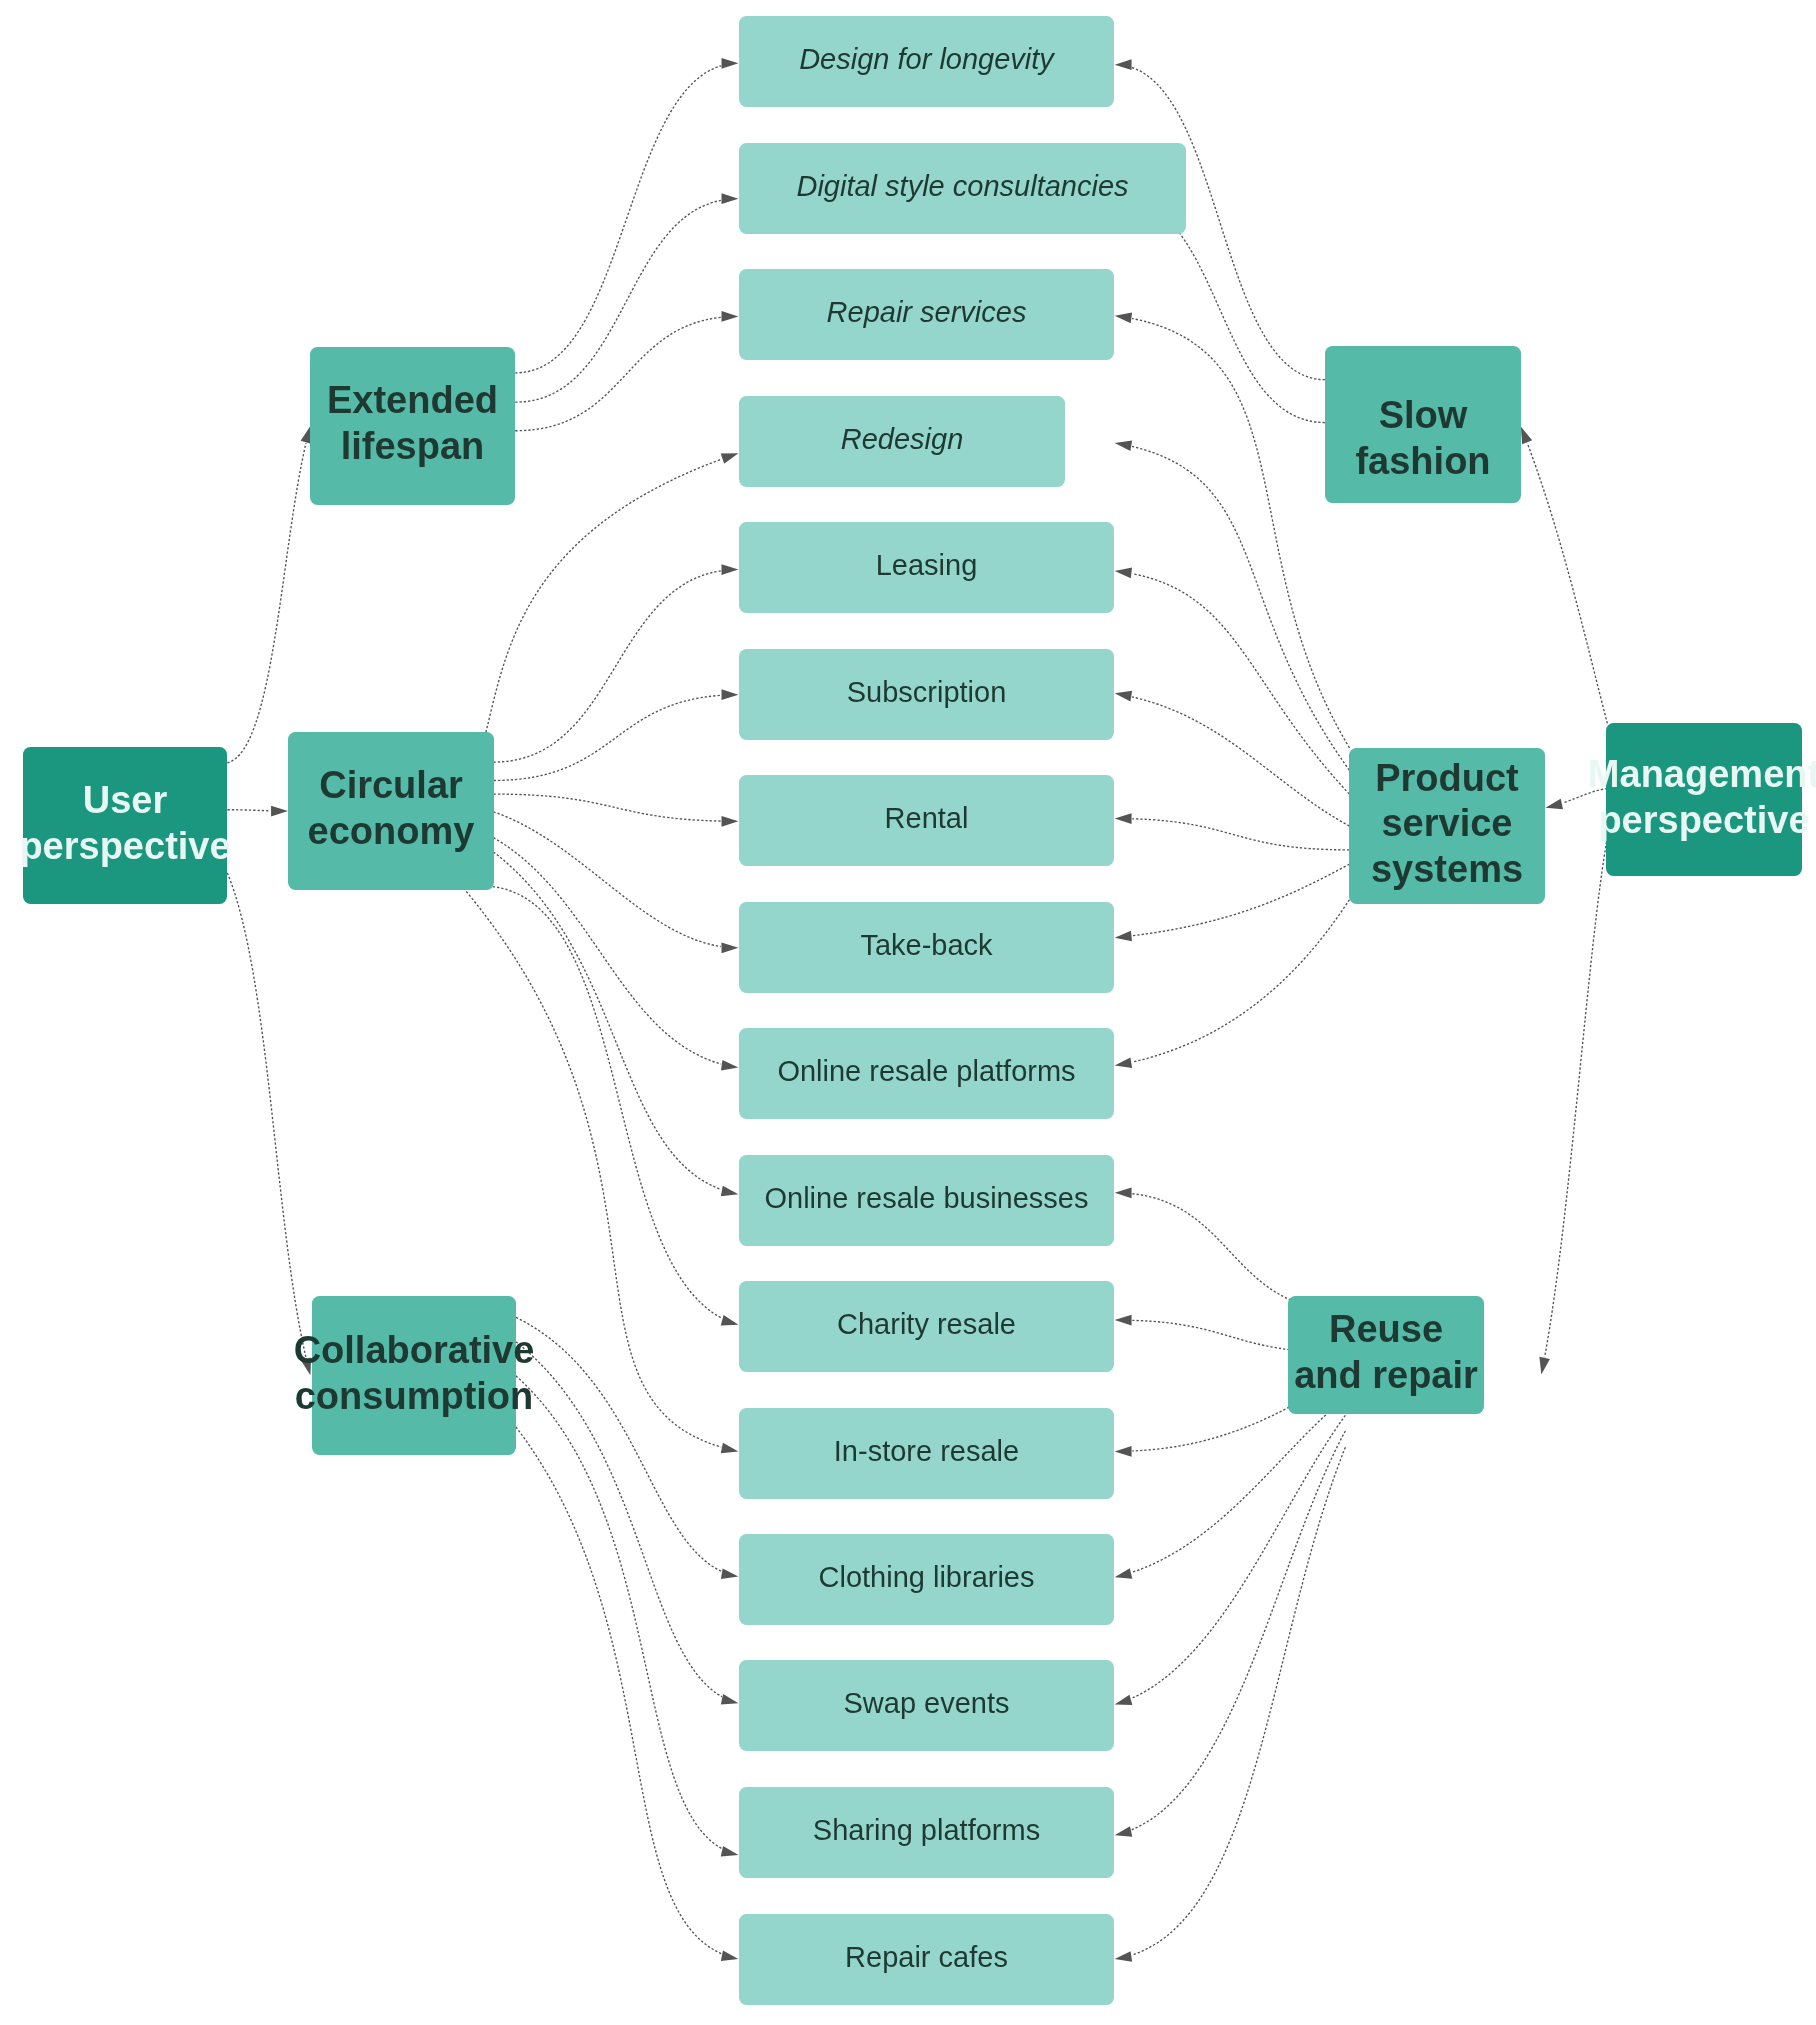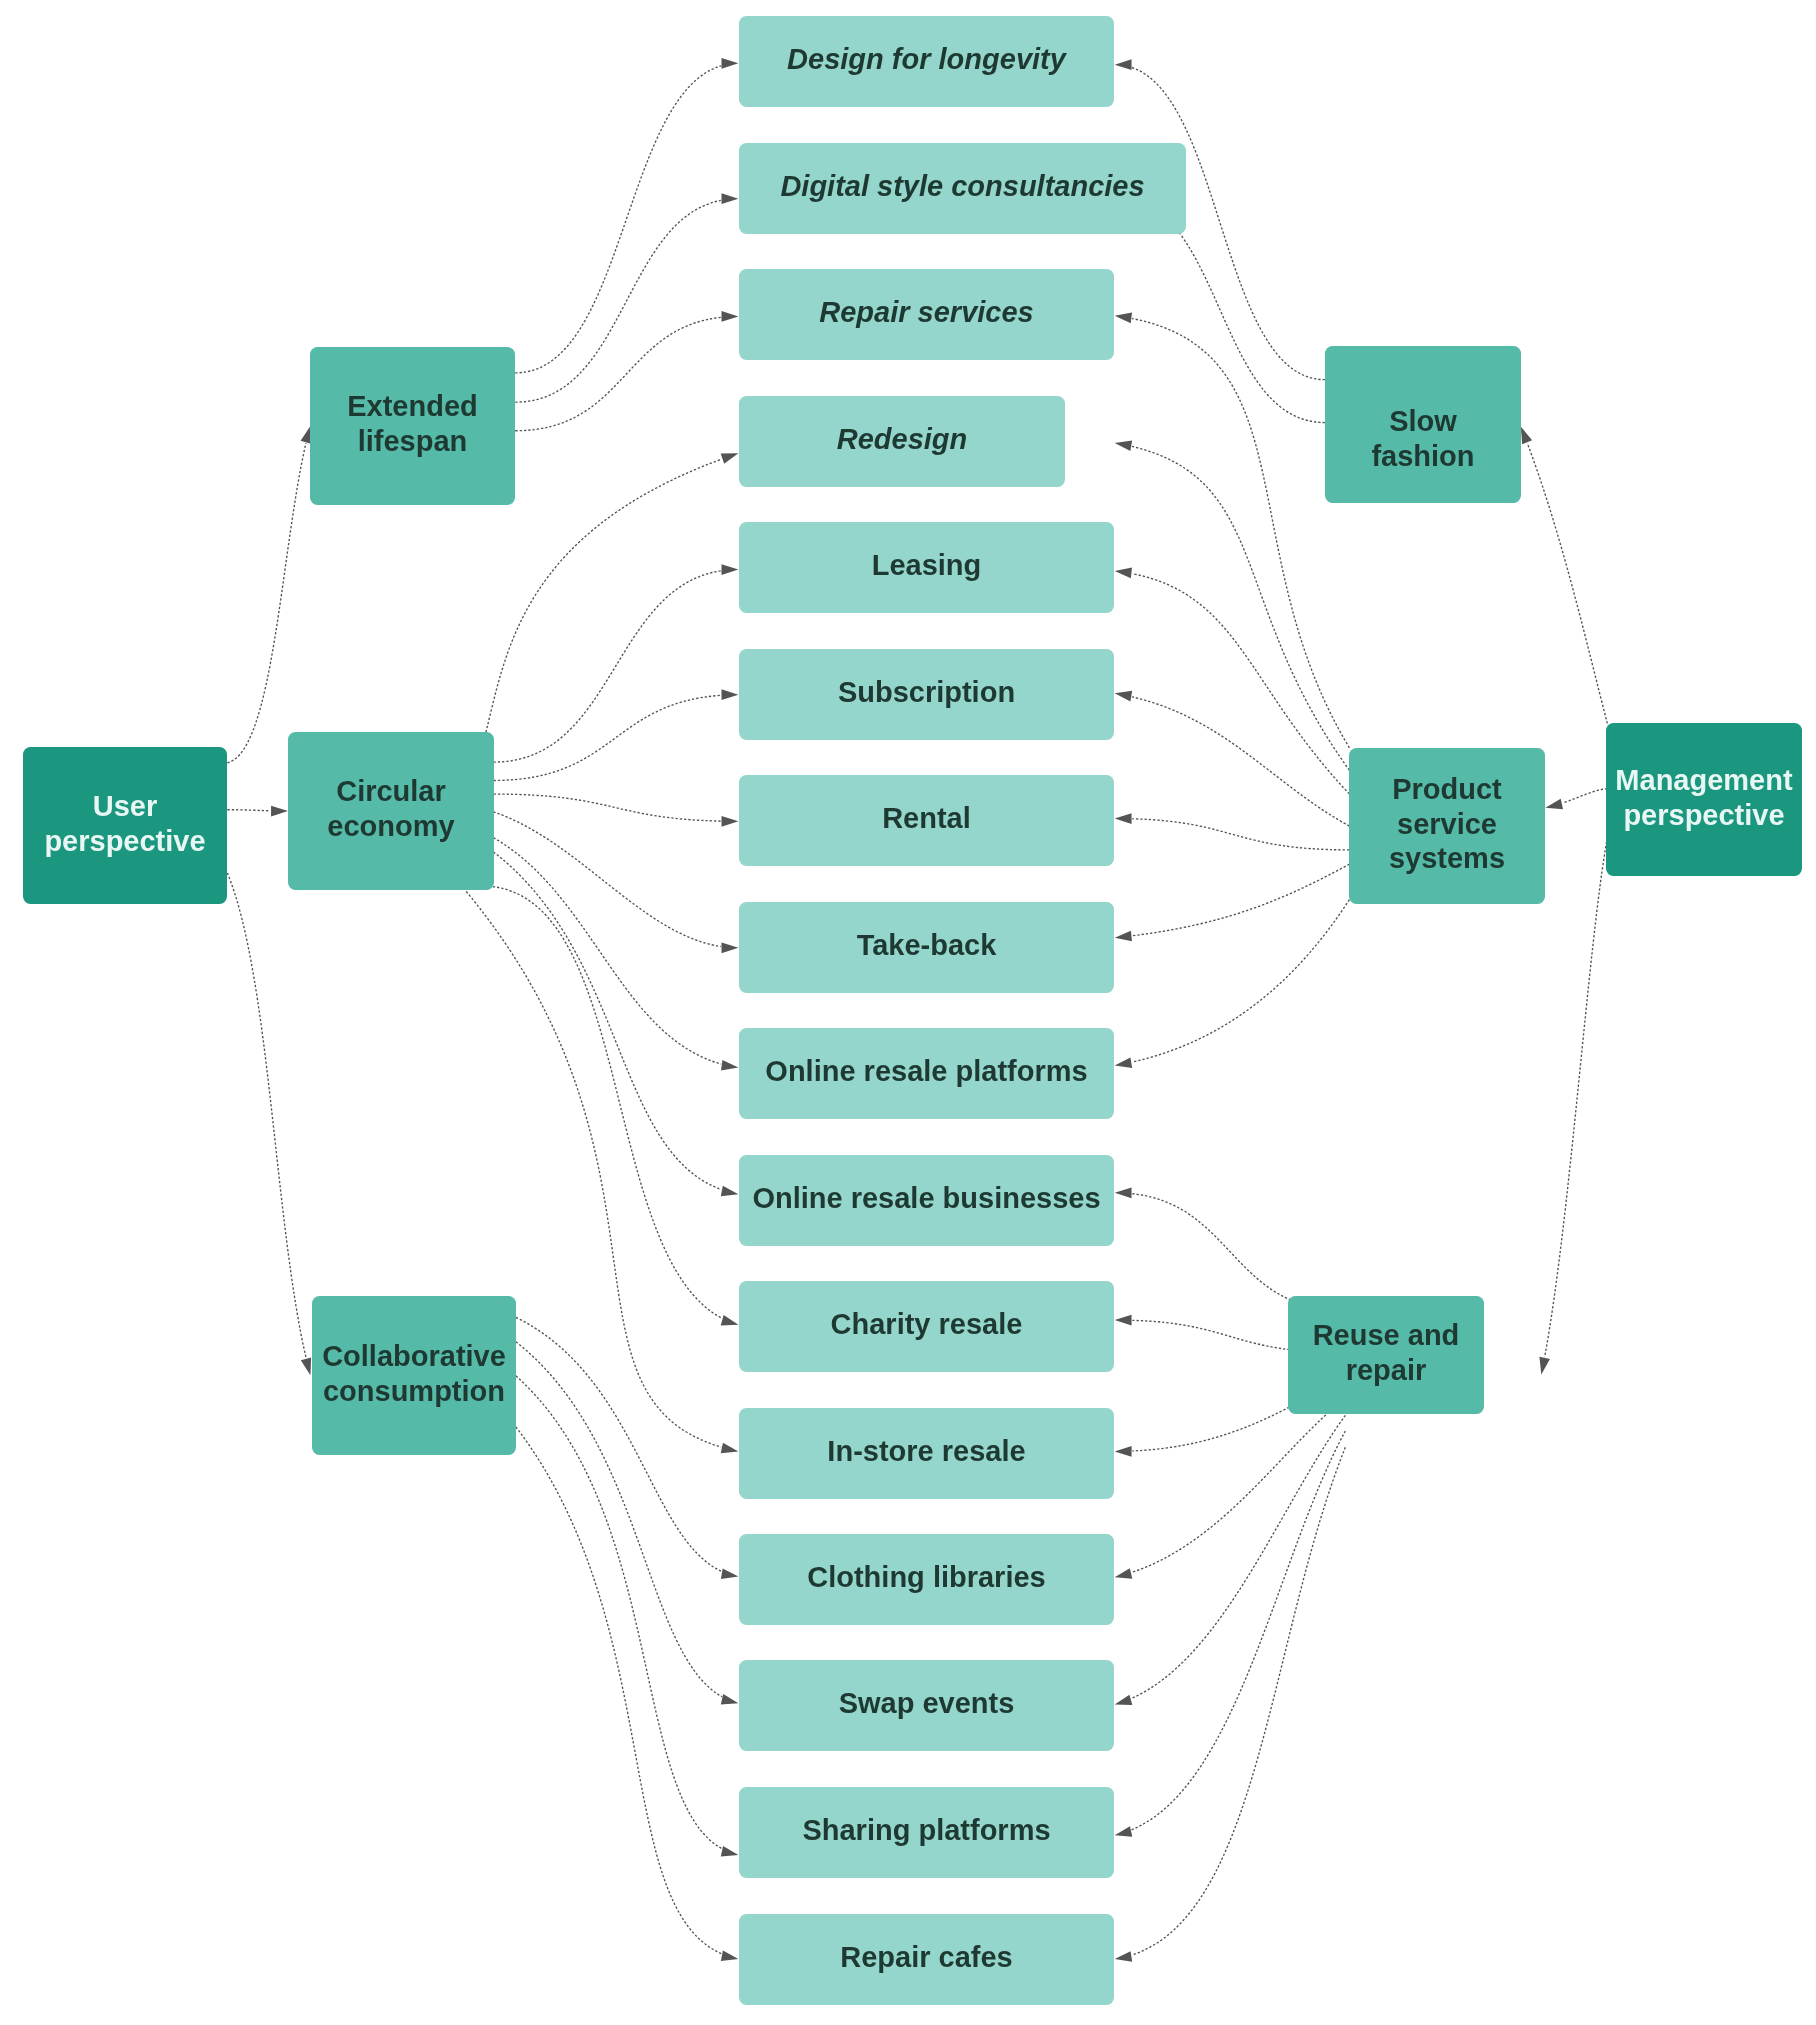--- a/index.html
+++ b/index.html
@@ -8,22 +8,22 @@
          font-family:"Liberation Sans", sans-serif;}
   #wires{position:absolute;left:0;top:0;width:1817px;height:2025px;}
   .node{position:absolute;box-sizing:border-box;border-radius:7.5px;
         display:flex;align-items:center;justify-content:center;text-align:center;}
   .node .lbl{display:block;line-height:1.2;padding:0 5.4px;position:relative;top:-2px;}
   .tone-light{background:#94D6CC;}
   .tone-mid{background:#56BAA8;}
   .tone-dark{background:#1A977E;}
   .tone-light .lbl,.tone-mid .lbl{color:#1E3932;}
   .tone-dark .lbl{color:#E8F7F3;}
-  .lbl{font-size:29px;font-weight:700;}
-  .bold .lbl{font-size:29px;font-weight:700;}
+  .lbl{font-size:29px;font-weight:400;}
+  .bold .lbl{font-size:38px;font-weight:700;}
   .ital .lbl{font-style:italic;}
   .wire{fill:none;stroke:#545454;stroke-width:2.0;stroke-dasharray:3.4 2.9;stroke-linecap:butt;}
   .head{fill:#545454;stroke:none;}
 </style>
 </head>
 <body>
 
 <div id="stage">
 
 <svg id="wires" viewBox="0 0 2670 2976">

